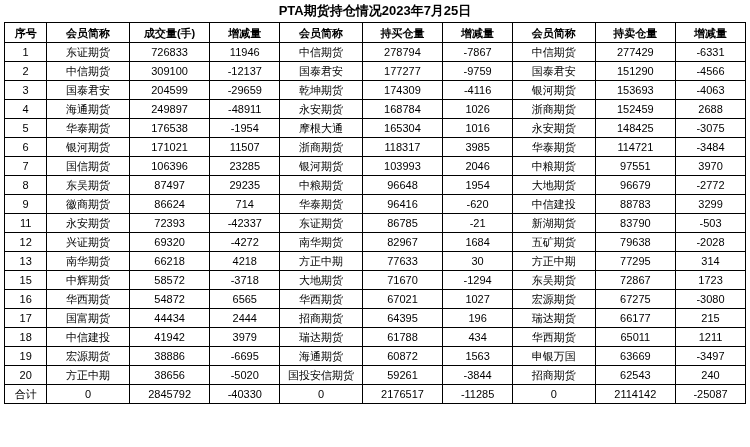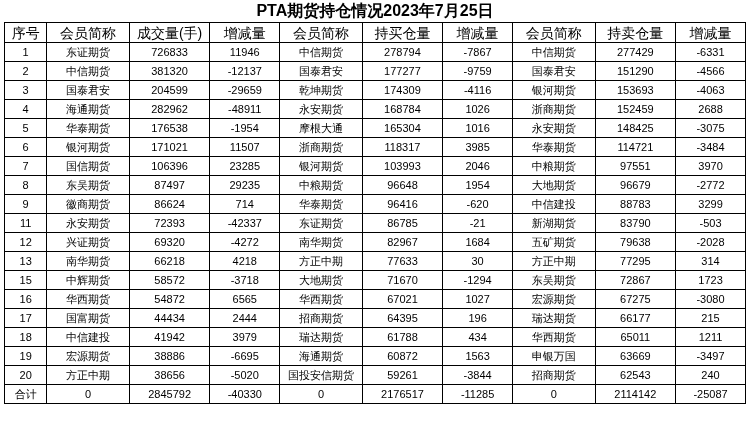--- a/index.html
+++ b/index.html
@@ -16,21 +16,21 @@
   }
   #page {
     width: 750px;
     height: 447px;
     position: relative;
     box-sizing: border-box;
     padding: 0;
   }
   #title {
     text-align: center;
-    font-size: 16px;
+    font-size: 13px;
     font-weight: bold;
     letter-spacing: 0px;
     padding: 4px 0 4px 0;
     line-height: 14px;
   }
   table.main {
     border-collapse: collapse;
     width: 742px;
     margin: 0 auto;
     table-layout: fixed;
@@ -39,22 +39,22 @@
     border: 1px solid #000000;
     font-size: 11px;
     line-height: 12px;
     height: 18px;
     padding: 0 3px;
     text-align: center;
     white-space: nowrap;
     overflow: hidden;
   }
   table.main thead th {
-    font-weight: normal;
-    font-size: 14px;
+    font-weight: bold;
+    font-size: 11px;
     height: 19px;
   }
   td.num {
     text-align: right;
   }
   td.idx {
     text-align: center;
   }
   td.name {
     text-align: center;
@@ -115,21 +115,21 @@
           <td class="name">中信期货</td>
           <td class="num">278794</td>
           <td class="num">-7867</td>
           <td class="name">中信期货</td>
           <td class="num">277429</td>
           <td class="num">-6331</td>
         </tr>
         <tr>
           <td class="idx">2</td>
           <td class="name">中信期货</td>
-          <td class="num">381320</td>
+          <td class="num">309100</td>
           <td class="num">-12137</td>
           <td class="name">国泰君安</td>
           <td class="num">177277</td>
           <td class="num">-9759</td>
           <td class="name">国泰君安</td>
           <td class="num">151290</td>
           <td class="num">-4566</td>
         </tr>
         <tr>
           <td class="idx">3</td>
@@ -139,21 +139,21 @@
           <td class="name">乾坤期货</td>
           <td class="num">174309</td>
           <td class="num">-4116</td>
           <td class="name">银河期货</td>
           <td class="num">153693</td>
           <td class="num">-4063</td>
         </tr>
         <tr>
           <td class="idx">4</td>
           <td class="name">海通期货</td>
-          <td class="num">282962</td>
+          <td class="num">249897</td>
           <td class="num">-48911</td>
           <td class="name">永安期货</td>
           <td class="num">168784</td>
           <td class="num">1026</td>
           <td class="name">浙商期货</td>
           <td class="num">152459</td>
           <td class="num">2688</td>
         </tr>
         <tr>
           <td class="idx">5</td>

